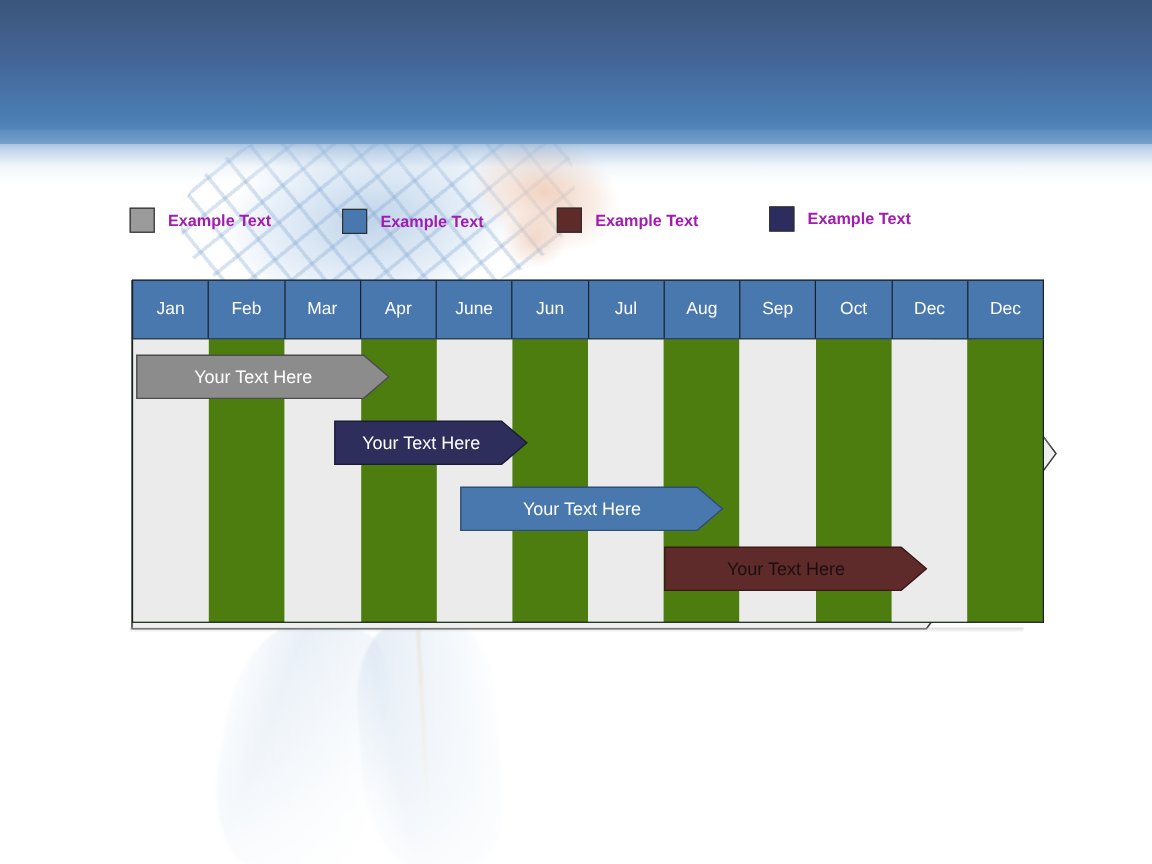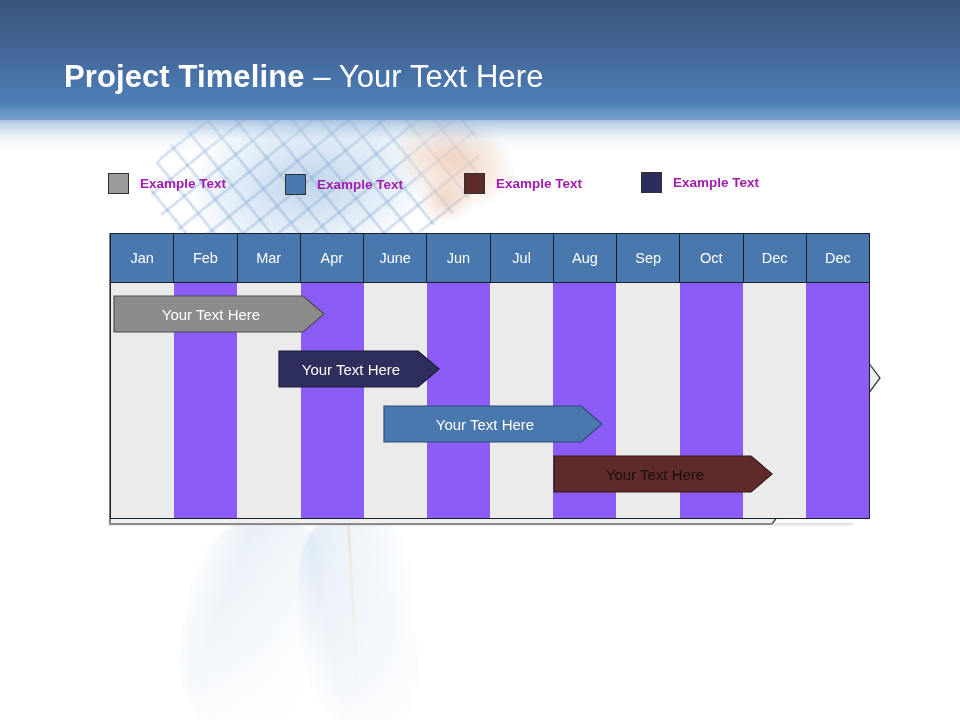--- a/index.html
+++ b/index.html
@@ -173,21 +173,21 @@
   }
   .tl-head .cell:last-child { border-right: none; }
 
   .tl-body {
     position: relative;
     height: 236px;
     border-left: 1px solid #17202c;
     border-right: 1px solid #17202c;
     border-bottom: 1px solid #17202c;
     box-sizing: border-box;
-    background: #8b5cf6;
+    background: #4d7c0f;
   }
   .tl-cols {
     position: absolute;
     left: 0; top: 0; right: 0; bottom: 0;
     display: flex;
   }
   .tl-cols .col { flex: 1 1 0; }
   .tl-cols .col.shade { background: #ebebeb; }
 
   
@@ -229,23 +229,20 @@
     <div class="photo-arm"></div>
     <div class="photo-hand"></div>
     <div class="photo-legL"></div>
     <div class="photo-legR"></div>
     <div class="photo-seam"></div>
     <div class="photo-fade"></div>
   </div>
 
   <div class="header-band"></div>
   <div class="header-feather"></div>
-  <div class="slide-title">
-    <span class="t-strong">Project Timeline</span><span class="t-light"> – Your Text Here</span>
-  </div>
 
   <div class="legend">
       <div class="legend-item" style="left: 0px; top: 5px;">
         <span class="legend-swatch" style="background: rgb(155, 155, 155);"></span>
         <span class="legend-label">Example Text</span>
       </div>
       <div class="legend-item" style="left: 177px; top: 6px;">
         <span class="legend-swatch" style="background: rgb(72, 120, 173);"></span>
         <span class="legend-label">Example Text</span>
       </div>

